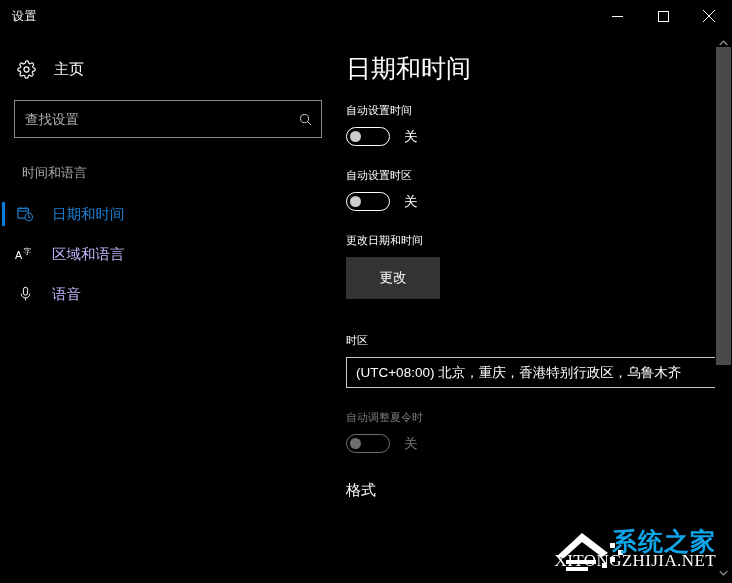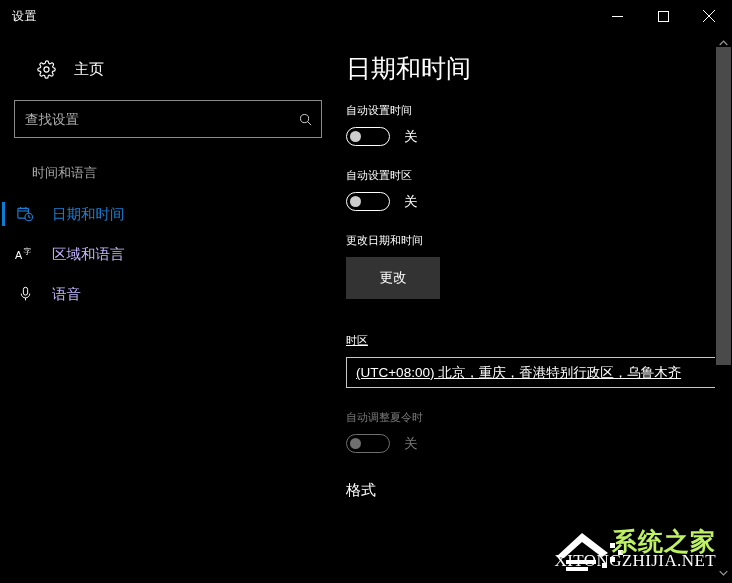--- a/index.html
+++ b/index.html
@@ -58,21 +58,20 @@
     flex: 0 0 340px;
     background: #000000;
     padding-top: 20px;
   }
   .home-row {
     display: flex;
     align-items: center;
     height: 34px;
     padding-left: 14px;
     margin-bottom: 14px;
-    margin-left: 20px;
   }
   .home-icon {
     width: 24px;
     display: flex;
     align-items: center;
     justify-content: center;
     color: #ffffff;
   }
   .home-label {
     font-size: 15px;
@@ -97,21 +96,21 @@
     color: #b6b6b6;
     font-size: 13.5px;
     font-family: inherit;
   }
   .search-input::placeholder { color: #b0b0b0; opacity: 1; }
   .search-icon { color: #cfcfcf; display: flex; align-items: center; }
 
   .cat-title {
     font-size: 13px;
     color: #a8a8a8;
-    padding: 0 0 0 32px;
+    padding: 0 0 0 22px;
     margin-top: 26px;
     margin-bottom: 12px;
   }
 
   .nav-item {
     display: flex;
     align-items: center;
     height: 40px;
     padding-left: 14px;
     position: relative;
@@ -264,21 +263,21 @@
     width: 170px;
     height: 56px;
     pointer-events: none;
   }
   .wm-text {
     position: absolute;
     right: 6px;
     top: 2px;
     font-size: 25px;
     font-weight: bold;
-    color: #bef264;
+    color: #0ea5e9;
     letter-spacing: 1px;
   }
   .wm-sub {
     position: absolute;
     right: 6px;
     bottom: 8px;
     font-size: 17px;
     font-family: "Liberation Serif", "DejaVu Serif", serif;
     color: #ffffff;
     letter-spacing: 0.4px;
@@ -402,21 +401,21 @@
         </div>
         <span class="toggle-state">关</span>
       </div>
     </div>
 
     <div class="setting-block">
       <div class="setting-label">更改日期和时间</div>
       <button class="change-btn">更改</button>
     </div>
 
-    <div class="setting-block" style="margin-top:34px;text-decoration:underline;">
+    <div class="setting-block" style="margin-top:34px;">
       <div class="setting-label">时区</div>
       <div class="combo">(UTC+08:00) 北京，重庆，香港特别行政区，乌鲁木齐</div>
     </div>
 
     <div class="setting-block dim" style="margin-top:17px;">
       <div class="setting-label">自动调整夏令时</div>
       <div class="toggle-row">
         <div class="toggle">
           <span class="knob"></span>
         </div>

